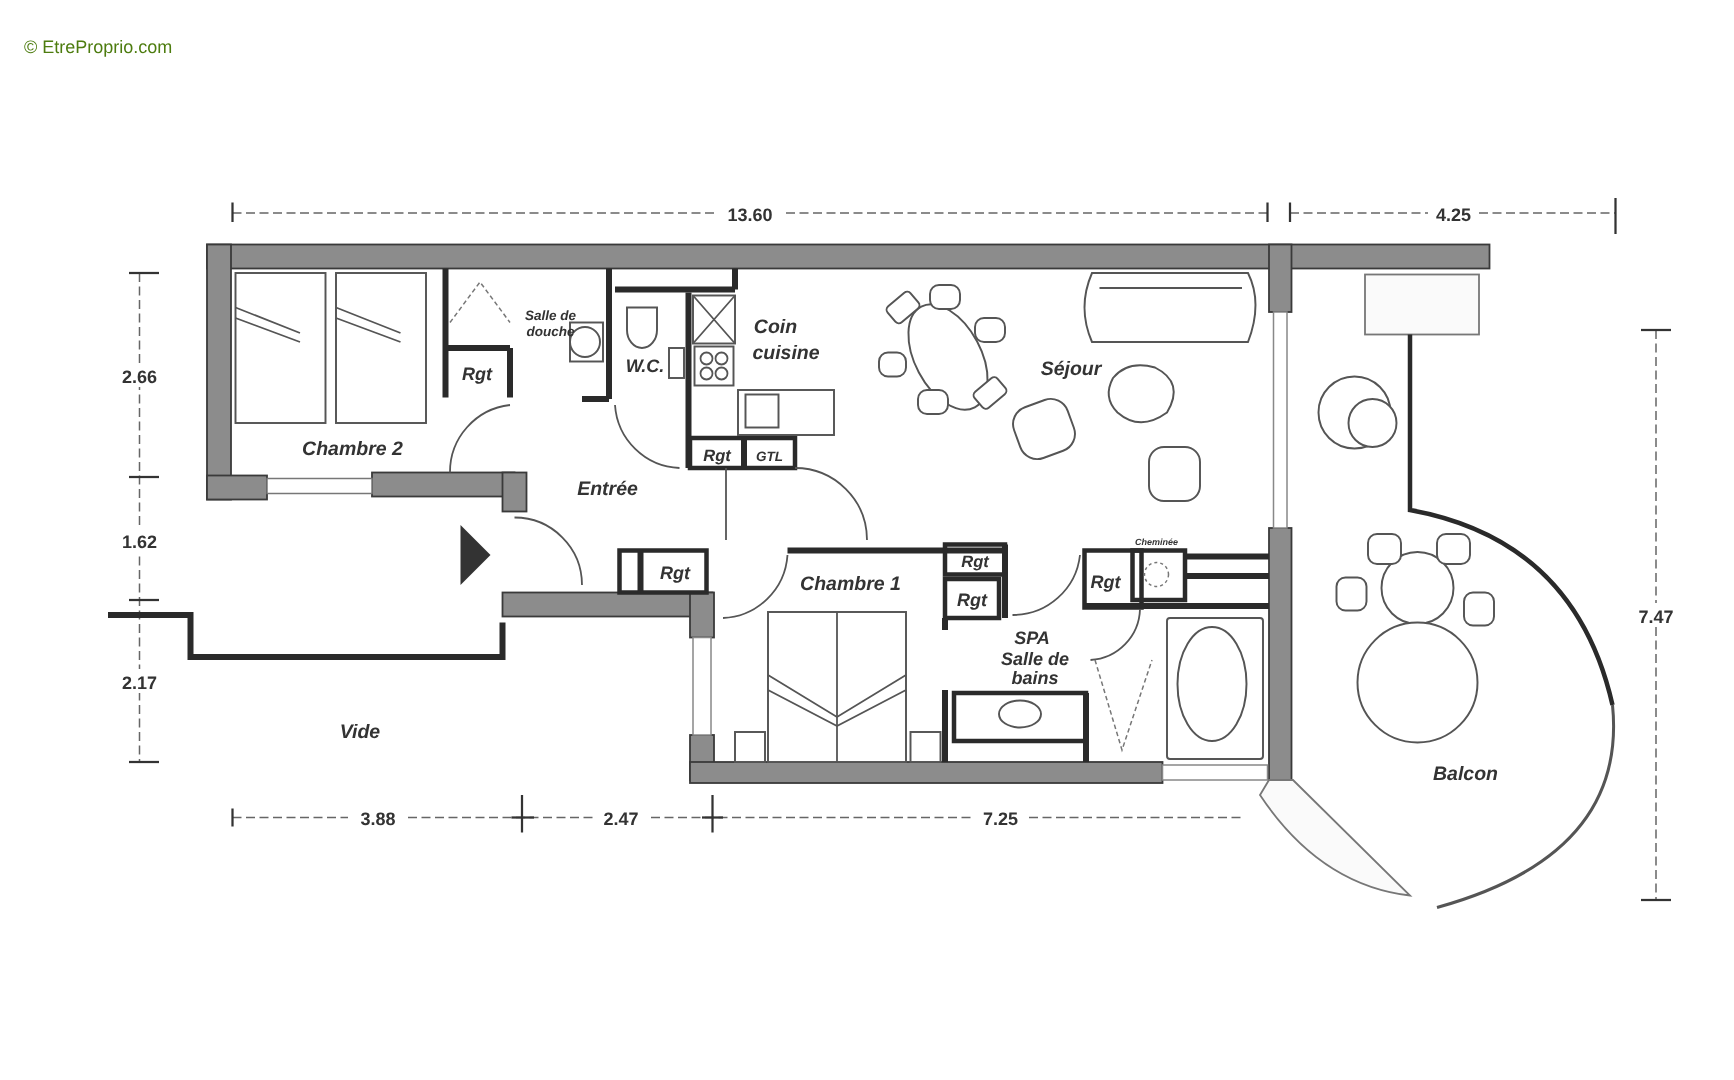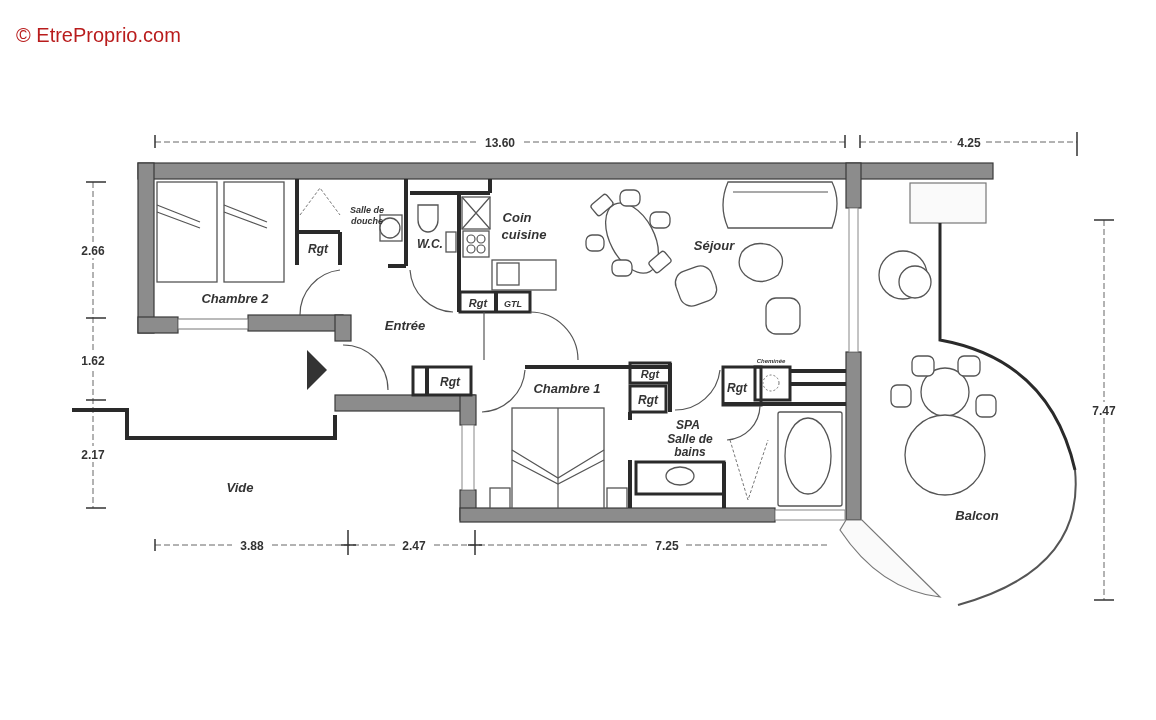--- a/index.html
+++ b/index.html
@@ -6,21 +6,21 @@
   body { width:1156px; height:720px; position:relative; overflow:hidden; font-family:"Liberation Sans", sans-serif; }
   #plan { position:absolute; left:0; top:0; width:1156px; height:720px; }
   .wall { fill:#8c8c8c; stroke:#3a3a3a; stroke-width:1.2; }
   .thin { fill:none; stroke:#2a2a2a; stroke-width:4; }
   .line { fill:none; stroke:#555; stroke-width:1.2; }
   .furn { fill:#fff; stroke:#555; stroke-width:1.3; }
   .dim { stroke:#666; stroke-width:1; stroke-dasharray:6 3; fill:none; }
   .dimtick { stroke:#333; stroke-width:1.5; }
   .lbl { font-family:"Liberation Sans", sans-serif; font-style:italic; font-weight:bold; fill:#333; }
   .dimtxt { font-family:"Liberation Sans", sans-serif; font-weight:bold; fill:#333; font-size:12px; }
-  .wm { position:absolute; left:16px; top:24px; font-family:"Liberation Sans", sans-serif; font-size:20px; color:#b91c1c; }
+  .wm { position:absolute; left:16px; top:24px; font-family:"Liberation Sans", sans-serif; font-size:12px; color:#4d7c0f; }
   .gravel { fill:#fafafa; stroke:#777; stroke-width:1.2; }
 </style>
 </head>
 <body>
 
 <div class="wm">© EtreProprio.com</div>
 
 <svg id="plan" viewBox="0 0 1156 720" xmlns="http://www.w3.org/2000/svg">
 
   <g>

